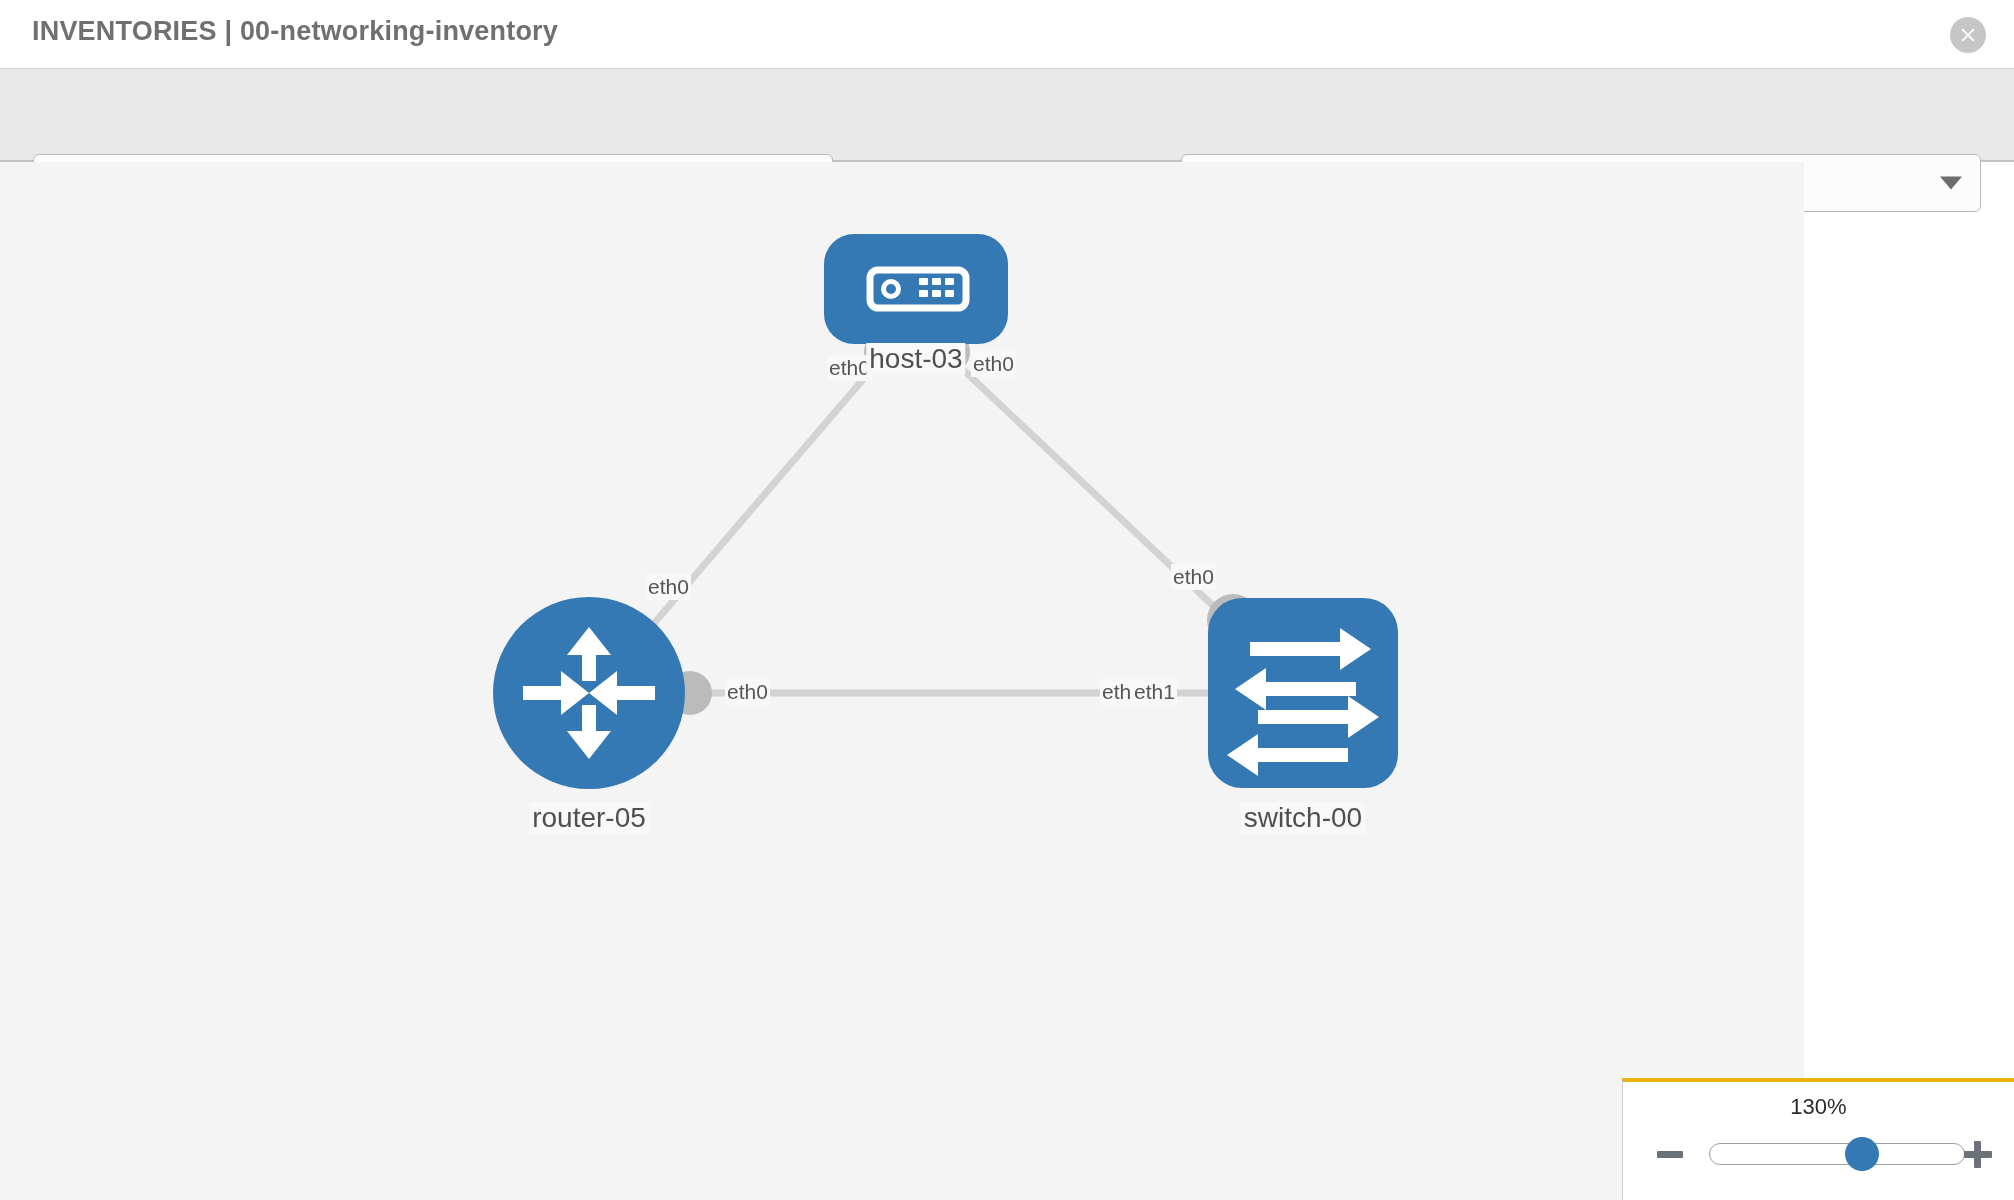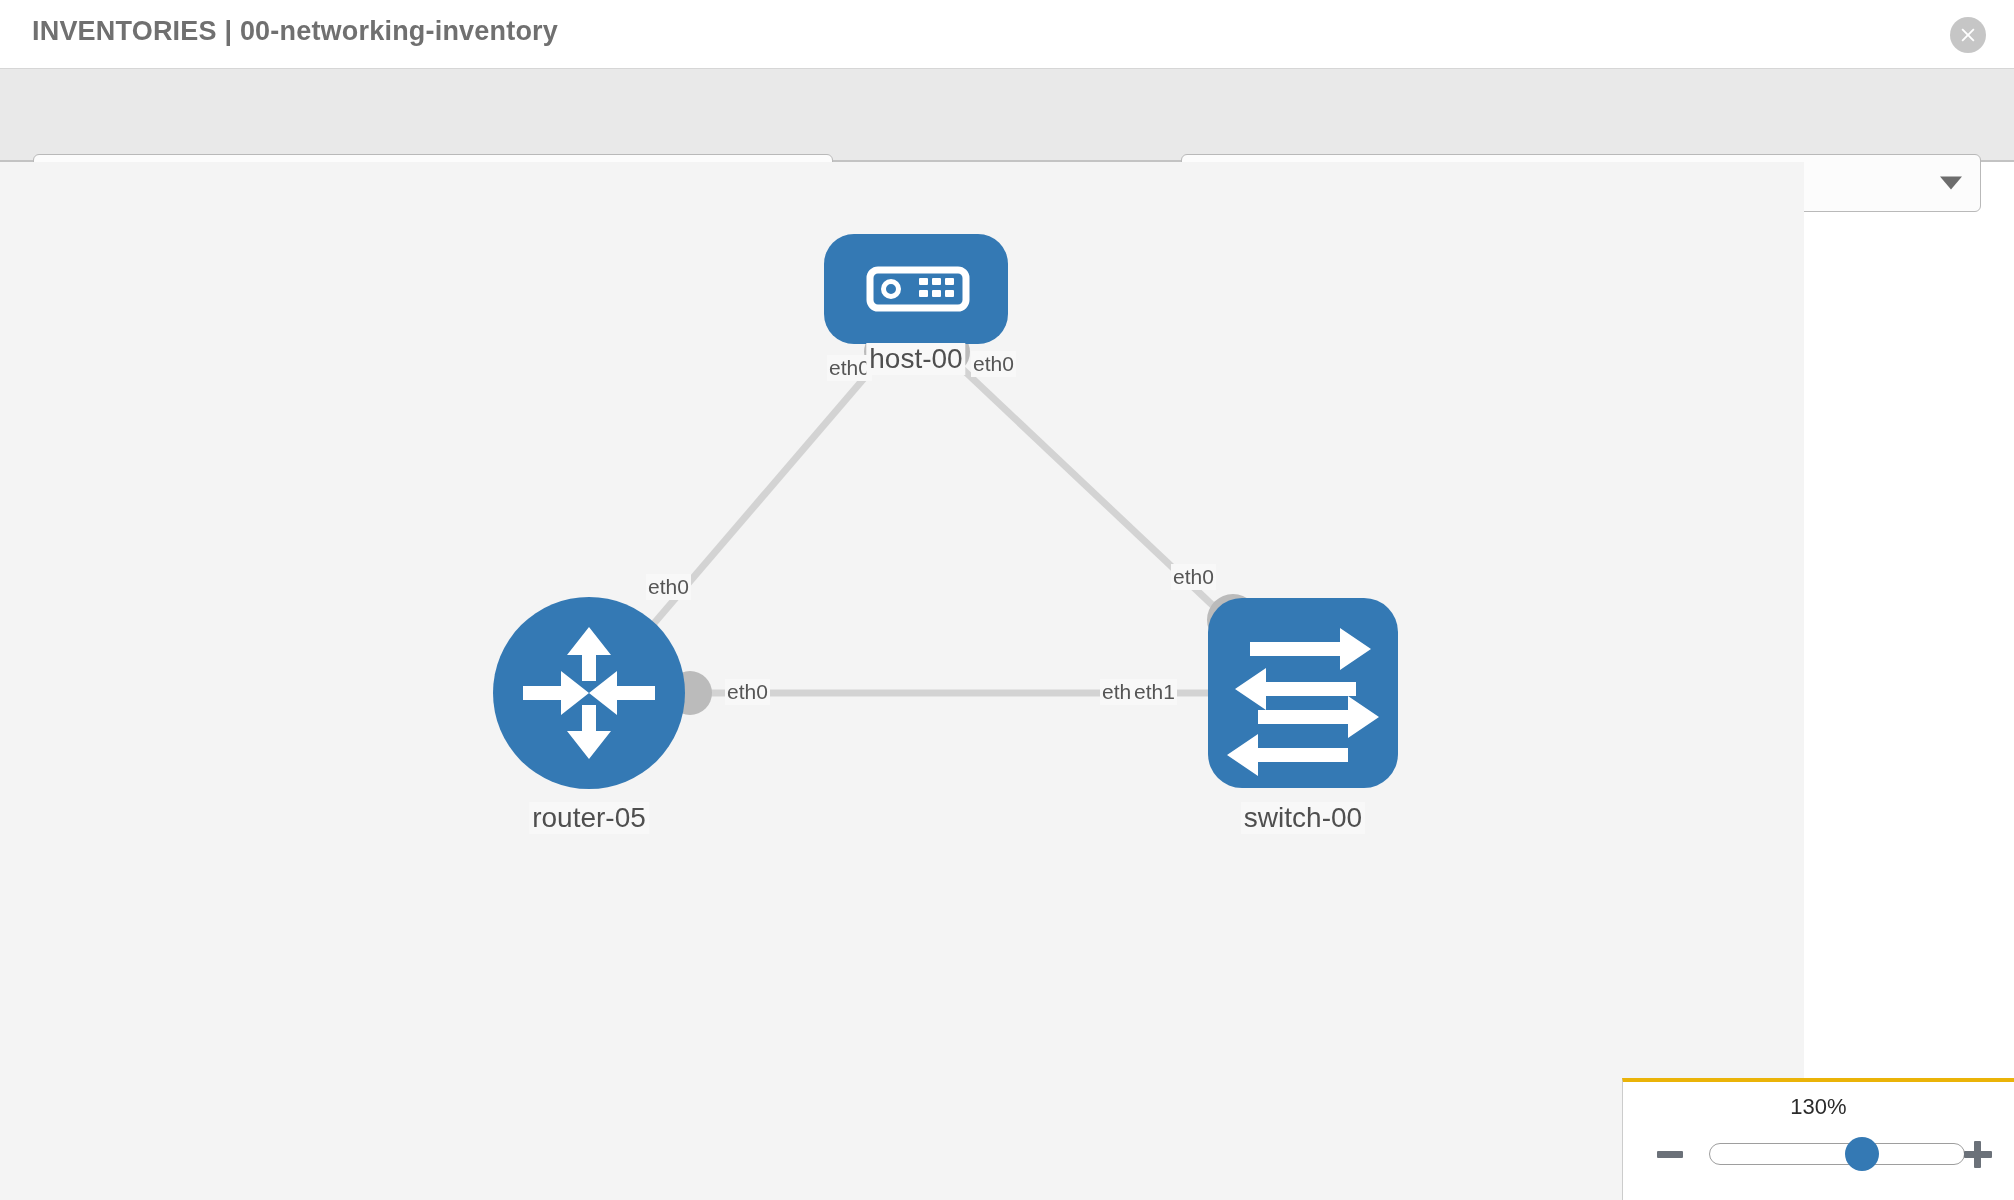--- a/index.html
+++ b/index.html
@@ -332,21 +332,21 @@
     <div class="node-hit" style="left:1208px; top:436px; width:190px; height:190px;"></div>
 
     <div class="edge-label" style="left:827px; top:193px;">eth0</div>
     <div class="edge-label" style="left:971px; top:189px;">eth0</div>
     <div class="edge-label" style="left:646px; top:412px;">eth0</div>
     <div class="edge-label" style="left:1171px; top:402px;">eth0</div>
     <div class="edge-label" style="left:725px; top:517px;">eth0</div>
     <div class="edge-label" style="left:1100px; top:517px;">eth</div>
     <div class="edge-label" style="left:1132px; top:517px;">eth1</div>
 
-    <div class="node-label" style="left:916px; top:181px;">host-00</div>
+    <div class="node-label" style="left:916px; top:181px;">host-03</div>
     <div class="node-label" style="left:589px; top:640px;">router-05</div>
     <div class="node-label" style="left:1303px; top:640px;">switch-00</div>
 
   </div>
 
   <div class="zoom-panel">
     <div class="zoom-pct">130%</div>
     <div class="zoom-row">
       <div class="zoom-minus"></div>
       <div class="zoom-track">

